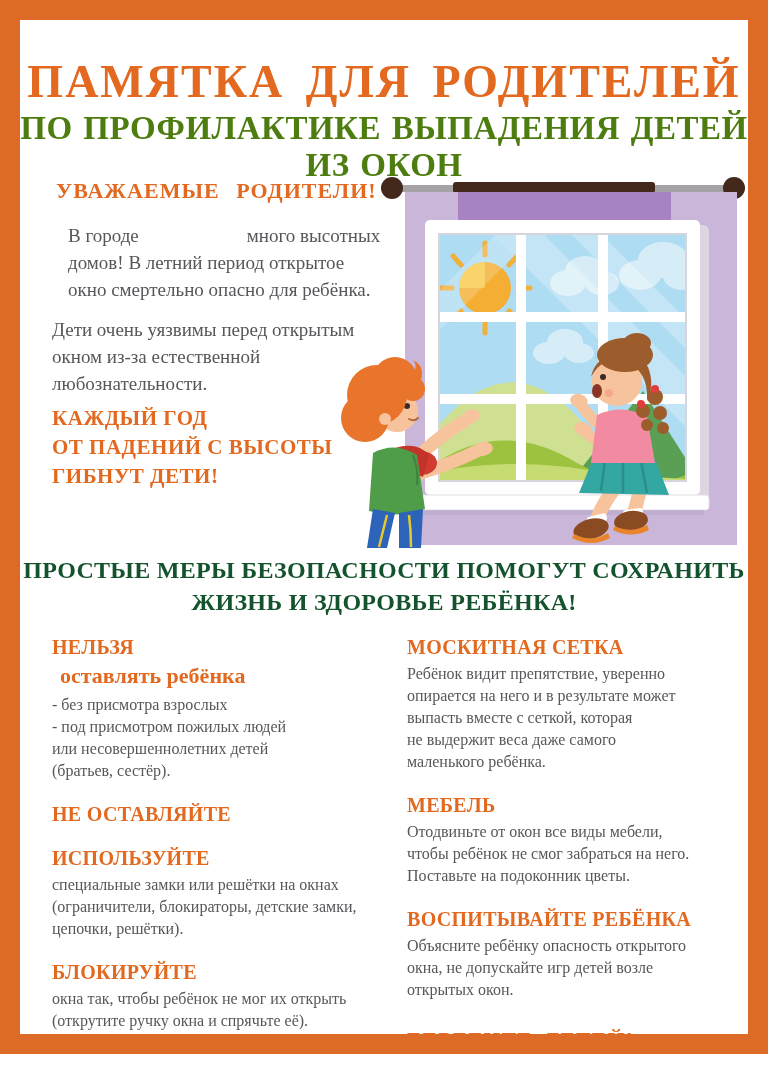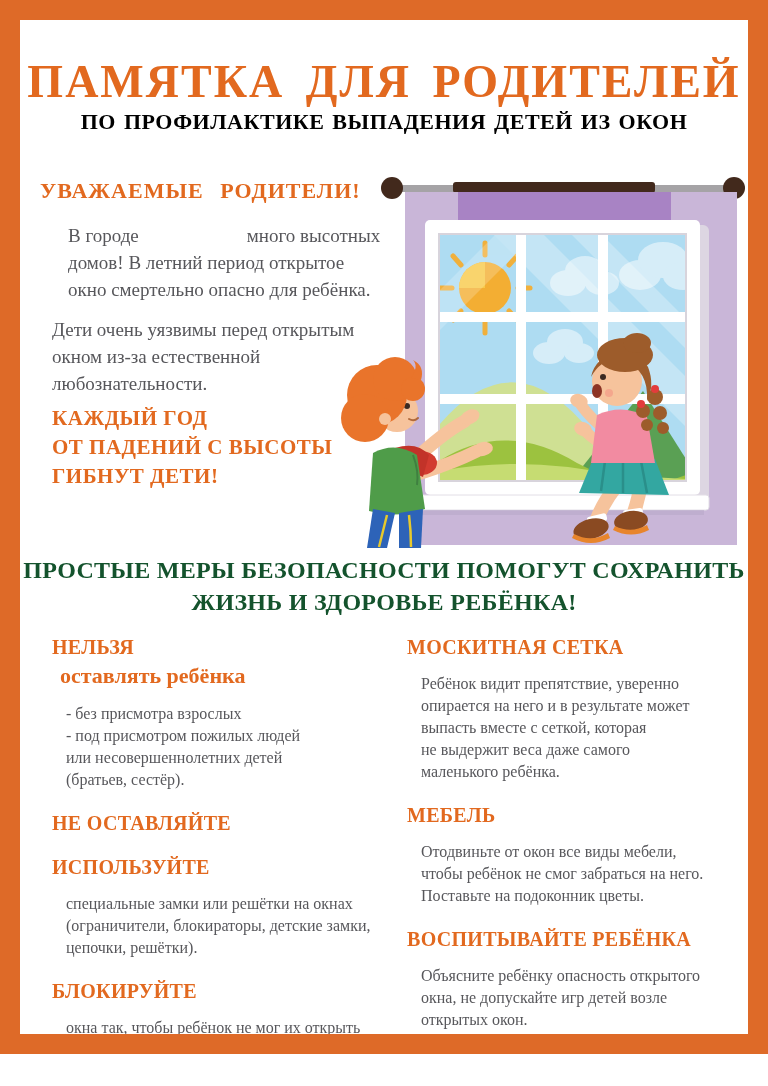--- a/index.html
+++ b/index.html
@@ -7,25 +7,25 @@
     position:relative;width:768px;height:1054px;background:#fff;
     border:20px solid #de6a28;box-sizing:border-box;overflow:hidden;
     font-family:Liberation Serif, serif;
   }
   .header{position:absolute;top:38px;left:0;width:728px;text-align:center;}
   .title{
     font-size:46px;font-weight:800;color:#e2691f;letter-spacing:2px;word-spacing:8px;
     line-height:1.05;margin:0;
   }
   .subtitle{
-    font-size:22px;font-weight:800;color:#000000;letter-spacing:.5px;word-spacing:2px;
+    font-size:33px;font-weight:800;color:#4d7c0f;letter-spacing:.5px;word-spacing:2px;
     line-height:1.1;margin:4px 0 0 0;
   }
   .intro-heading{
-    position:absolute;top:158px;left:20px;
+    position:absolute;top:158px;left:36px;
     font-size:22px;font-weight:800;color:#e2691f;letter-spacing:1px;word-spacing:10px;
   }
   .intro-p1{position:absolute;top:202px;left:48px;width:350px;
     font-size:19px;color:#57575b;line-height:27px;}
   .blank-gap{display:inline-block;width:108px;}
   .pre{white-space:pre-line;}
   .intro-p2{position:absolute;top:296px;left:32px;width:350px;
     font-size:19px;color:#57575b;line-height:27px;}
   .warning{position:absolute;top:384px;left:32px;
     font-size:21px;font-weight:800;color:#e2691f;line-height:29px;letter-spacing:.5px;}
@@ -37,21 +37,21 @@
   .col{position:absolute;top:608px;}
   .col-left{left:32px;width:352px;}
   .col-right{left:387px;width:336px;}
   .block{margin-bottom:21px;}
   .block-title{
     font-size:20px;font-weight:800;color:#e2691f;letter-spacing:.3px;margin:8px 0 4px 0;
   }
   .block-subtitle{
     font-size:22px;font-weight:700;color:#e2691f;margin:0 0 5px 8px;
   }
-  .block-body{font-size:16px;color:#57575b;line-height:22px;margin:14px;}
+  .block-body{font-size:16px;color:#57575b;line-height:22px;margin:0;}
   .closing{
     margin-top:26px;font-size:22px;font-weight:800;color:#e2691f;
     letter-spacing:1px;word-spacing:5px;
   }
 </style>
 </head>
 <body>
 
 <div class="poster">
 

